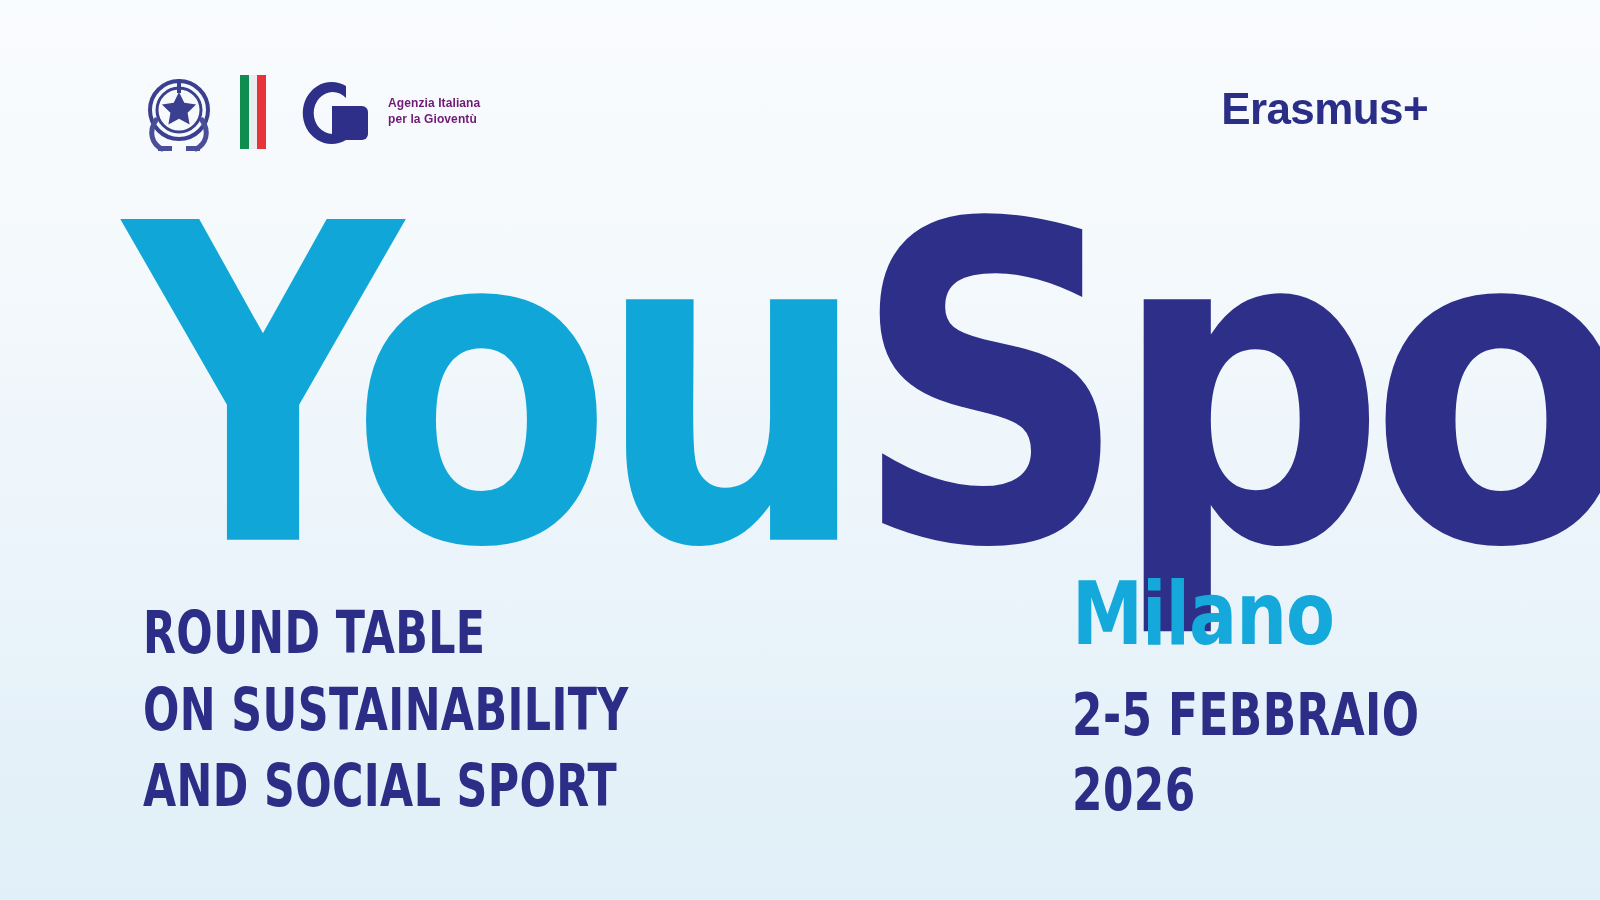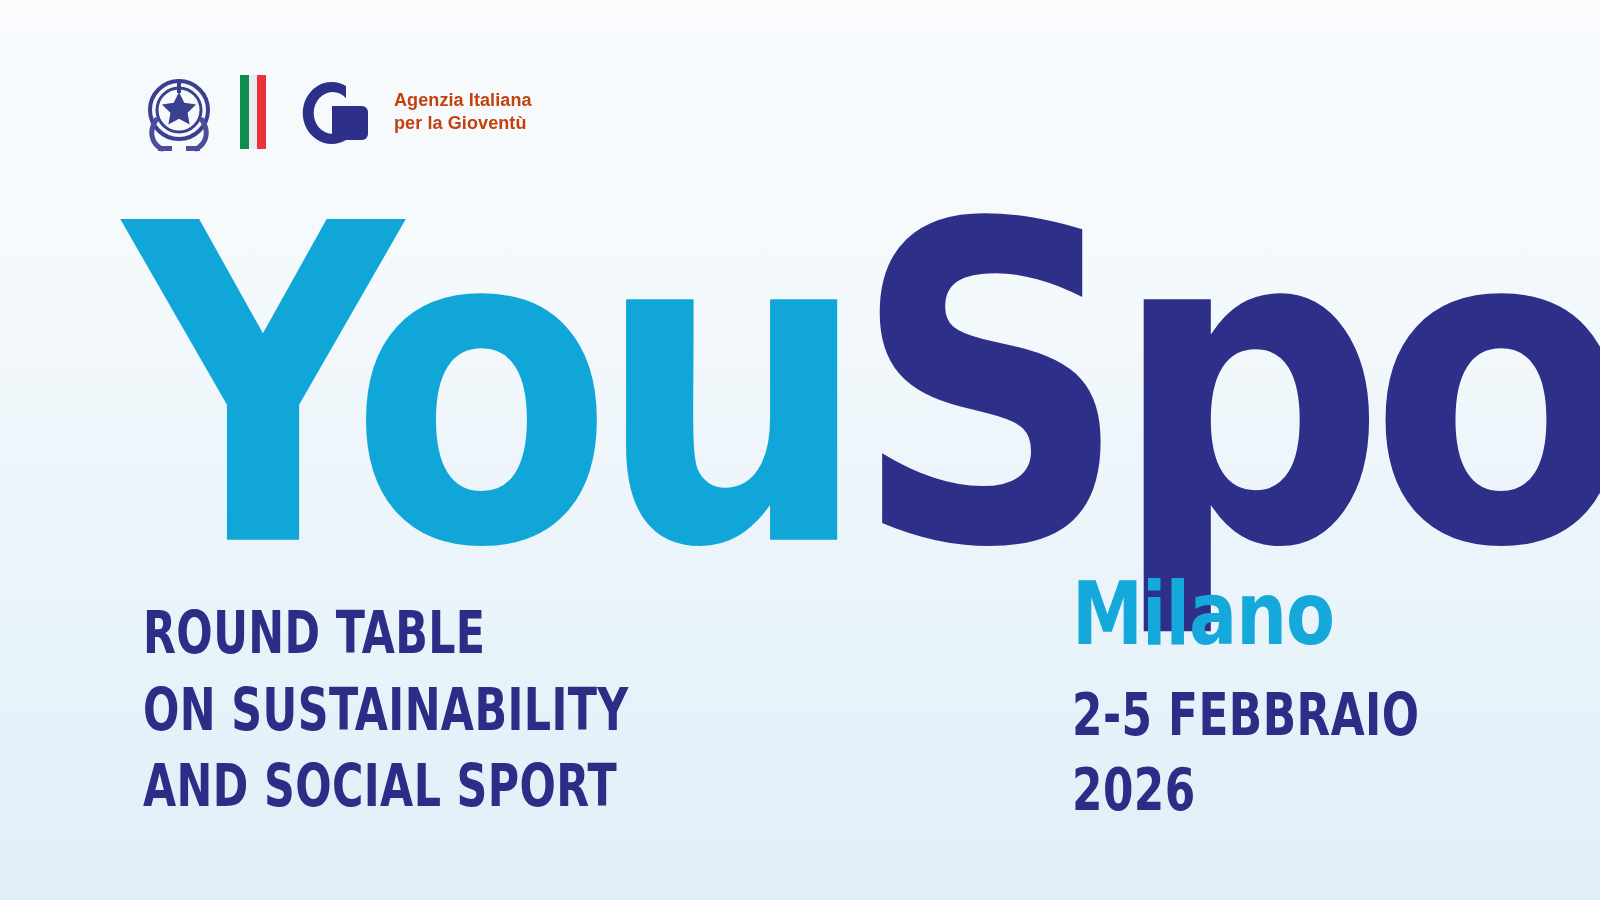--- a/index.html
+++ b/index.html
@@ -31,24 +31,24 @@
   .tricolour span{ width:33.33%; height:100%; display:block; }
   .tri-g{ background:#0f8c4f; }
   .tri-w{ background:#e8eef0; }
   .tri-r{ background:#e8323c; }
 
   
   .gmark{ width:82px; height:80px; }
   .gmark svg{ display:block; }
 
   .agenzia{
-    margin-left:24px;
-    color:#c2410c;
+    margin-left:18px;
+    color:#701a75;
     font-weight:bold;
-    font-size:18px;
+    font-size:12px;
     line-height:1.30;
     letter-spacing:.1px;
     white-space:pre-line;
   }
 
   .erasmus{
     position:absolute; right:172px; top:22px;
     color:#2b2e86;
     font-weight:bold;
     font-size:44px;
@@ -151,20 +151,21 @@
       <svg viewBox="0 0 82 80" width="82" height="80" aria-hidden="true">
         <path d="M58 14 A29 31 0 1 0 58 68 L58 56 A19 21 0 1 1 58 26 Z" fill="#2e2f88"></path>
         <path d="M44 34 H74 A6 6 0 0 1 80 40 V62 A6 6 0 0 1 74 68 H50 A6 6 0 0 1 44 62 Z" fill="#2e2f88"></path>
       </svg>
     </span>
 
     <span class="agenzia">Agenzia Italiana
 per la Gioventù</span>
   </div>
 
+  <div class="erasmus">Erasmus+</div>
 </div>
 
 <div class="wordmark"><span class="wm-you">You</span><span class="wm-sport">Sport</span></div>
 
 <div class="subtitle">
   <div>ROUND TABLE</div>
   <div>ON SUSTAINABILITY</div>
   <div>AND SOCIAL SPORT</div>
 </div>
 

